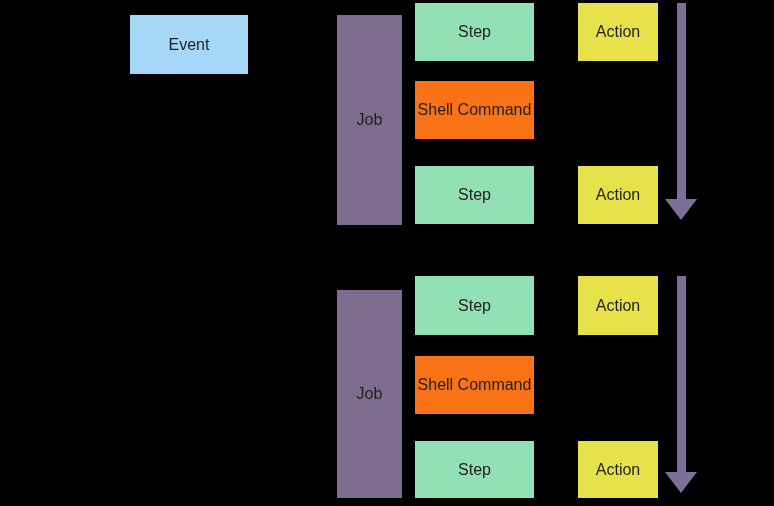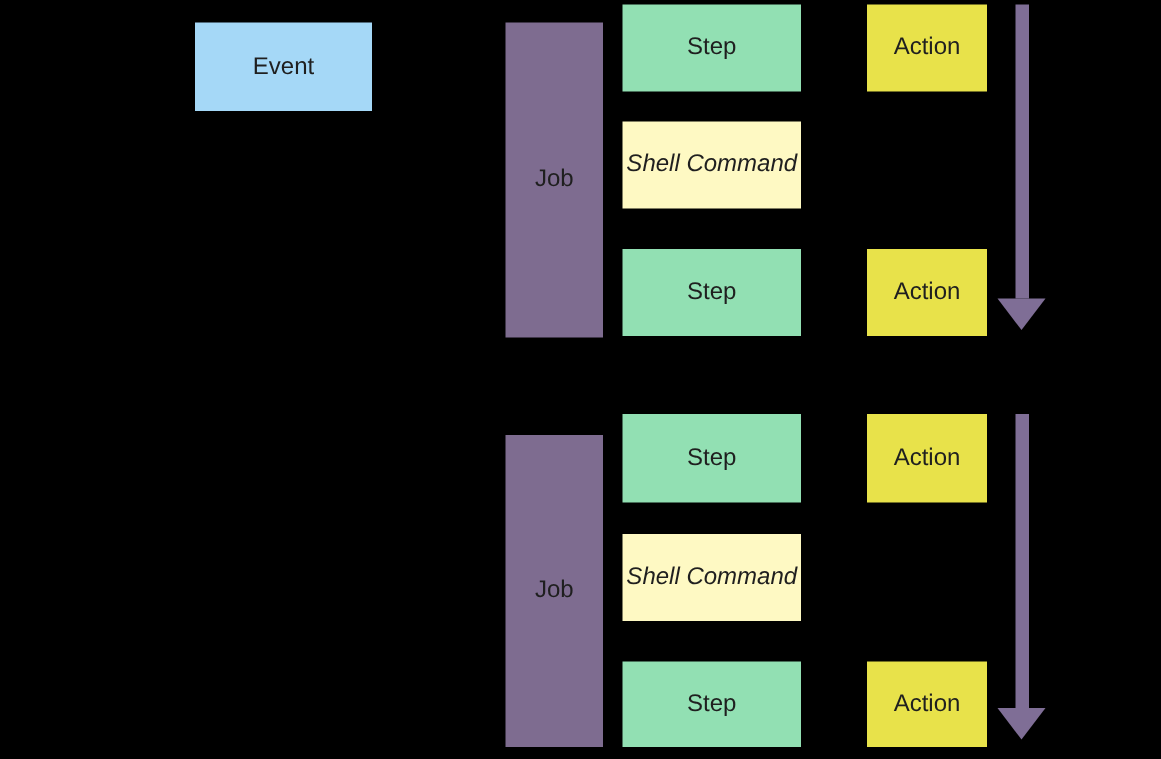--- a/index.html
+++ b/index.html
@@ -20,21 +20,21 @@
     display: flex;
     align-items: center;
     justify-content: center;
     font-size: 16px;
     color: #1f1f1f;
     line-height: 1.2;
   }
   .event   { background: #A5D8F7; }
   .job     { background: #7E6C90; margin-left: 48px; }
   .step    { background: #92E0B3; }
-  .shell   { background: #fef9c3; font-style: italic; }
+  .shell   { background: #f97316; }
   .action  { background: #E8E24A; }
 
   
   .pos-event    { left: 130px; top: 15px;  width: 118px; height: 59px; }
   .pos-job1     { left: 289px; top: 15px;  width: 65px;  height: 210px; }
   .pos-step1a   { left: 415px; top: 3px;   width: 119px; height: 58px; }
   .pos-shell1   { left: 415px; top: 81px;  width: 119px; height: 58px; }
   .pos-step1b   { left: 415px; top: 166px; width: 119px; height: 58px; }
   .pos-action1a { left: 578px; top: 3px;   width: 80px;  height: 58px; }
   .pos-action1b { left: 578px; top: 166px; width: 80px;  height: 58px; }

